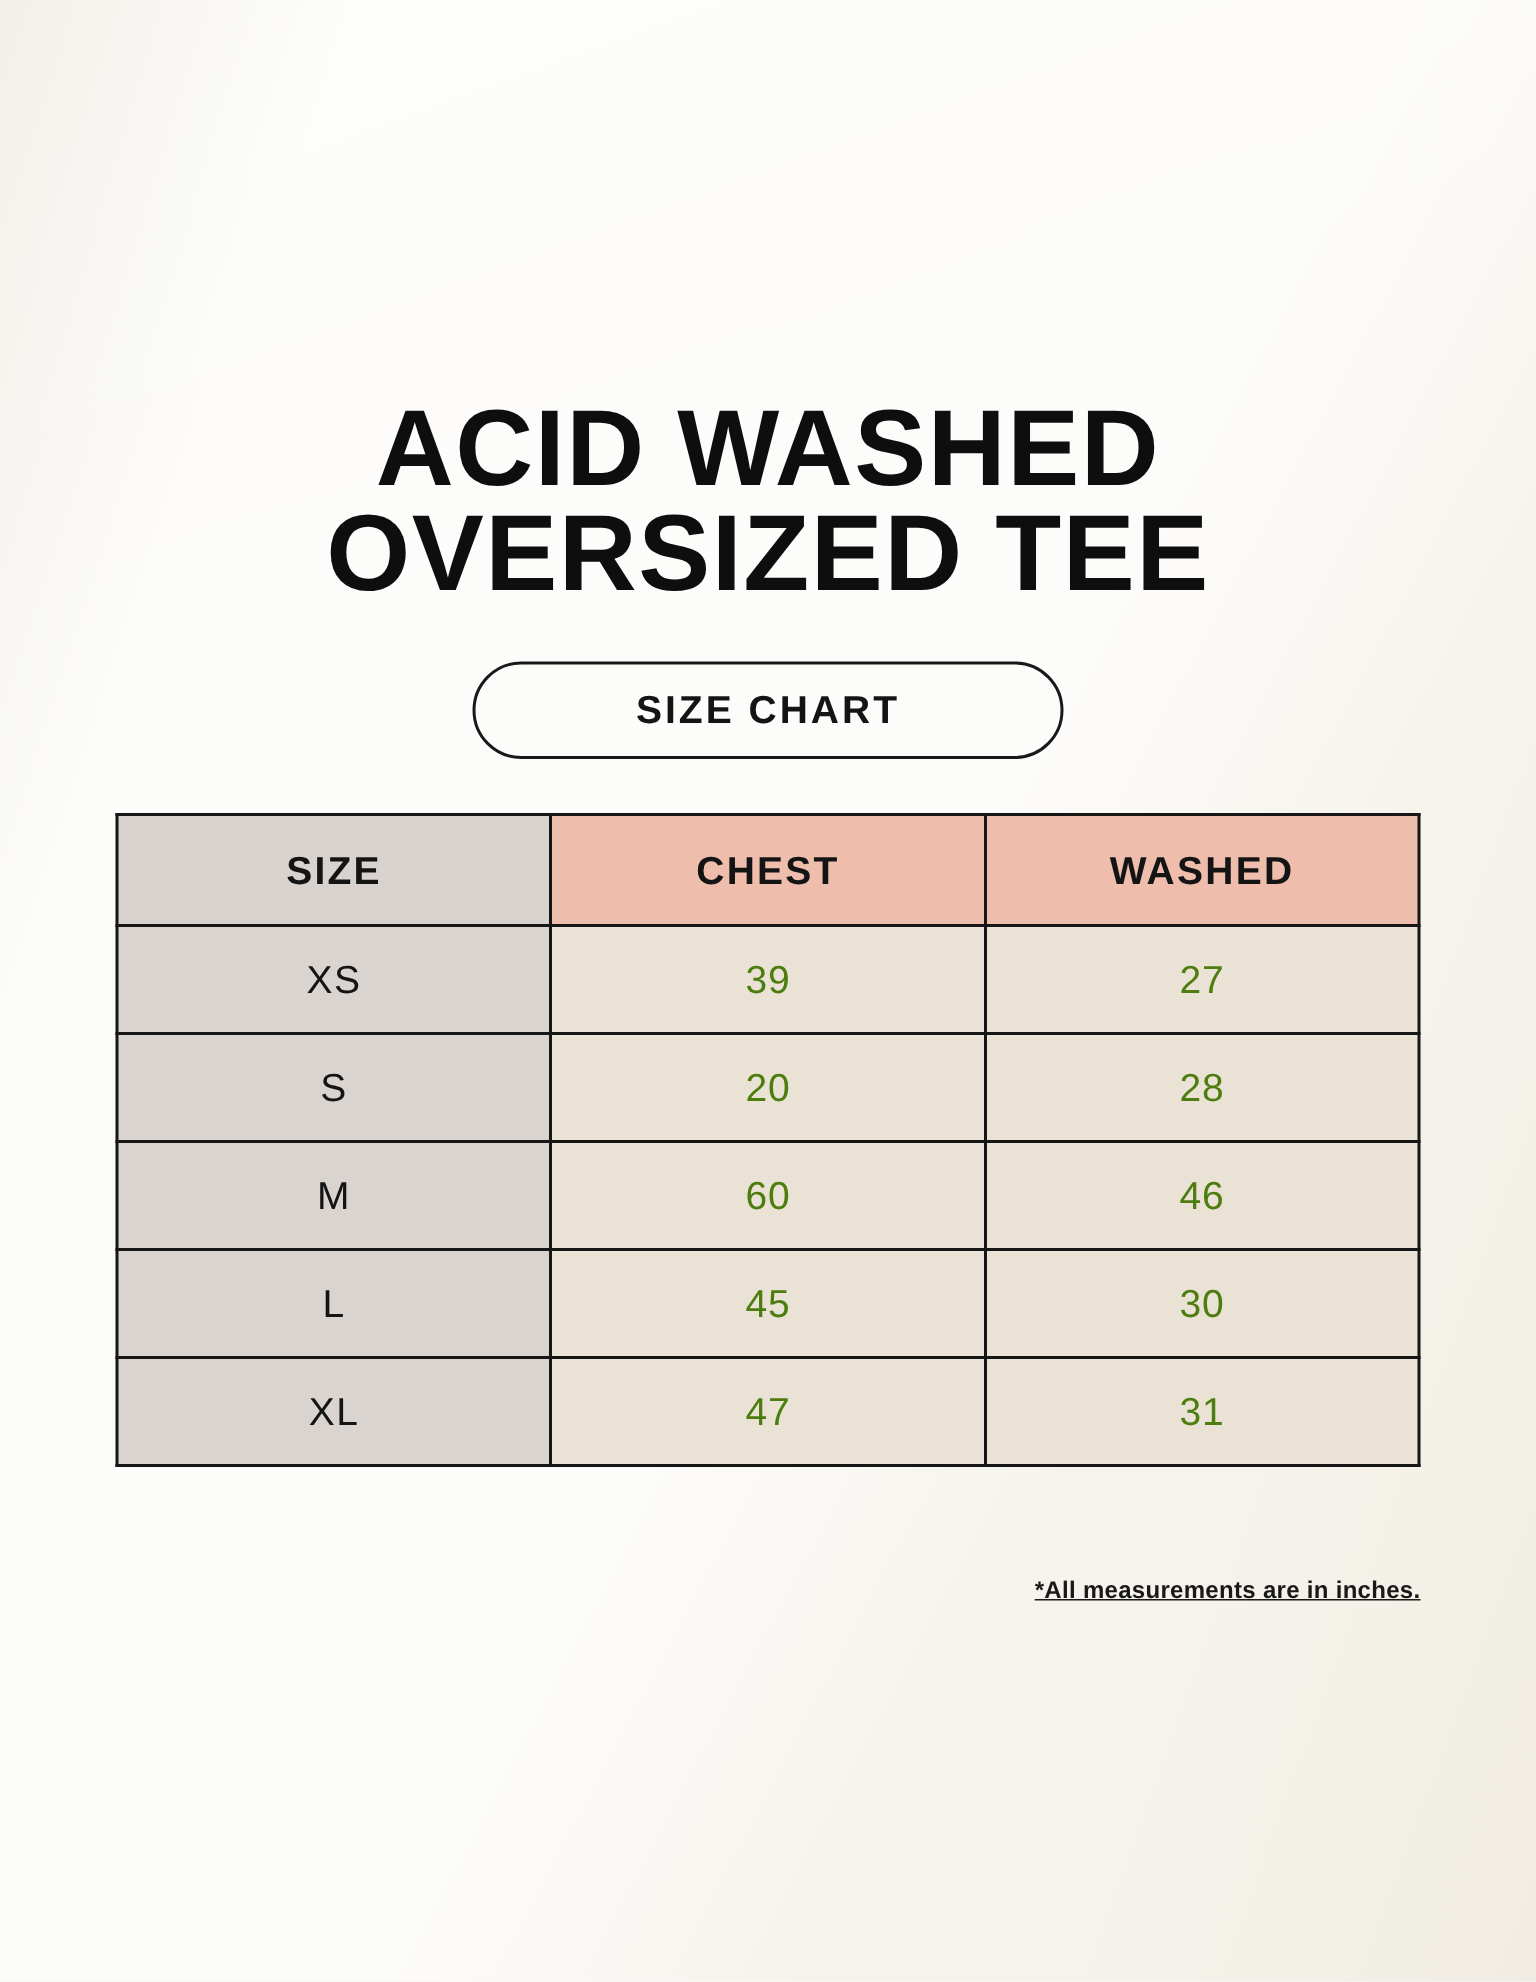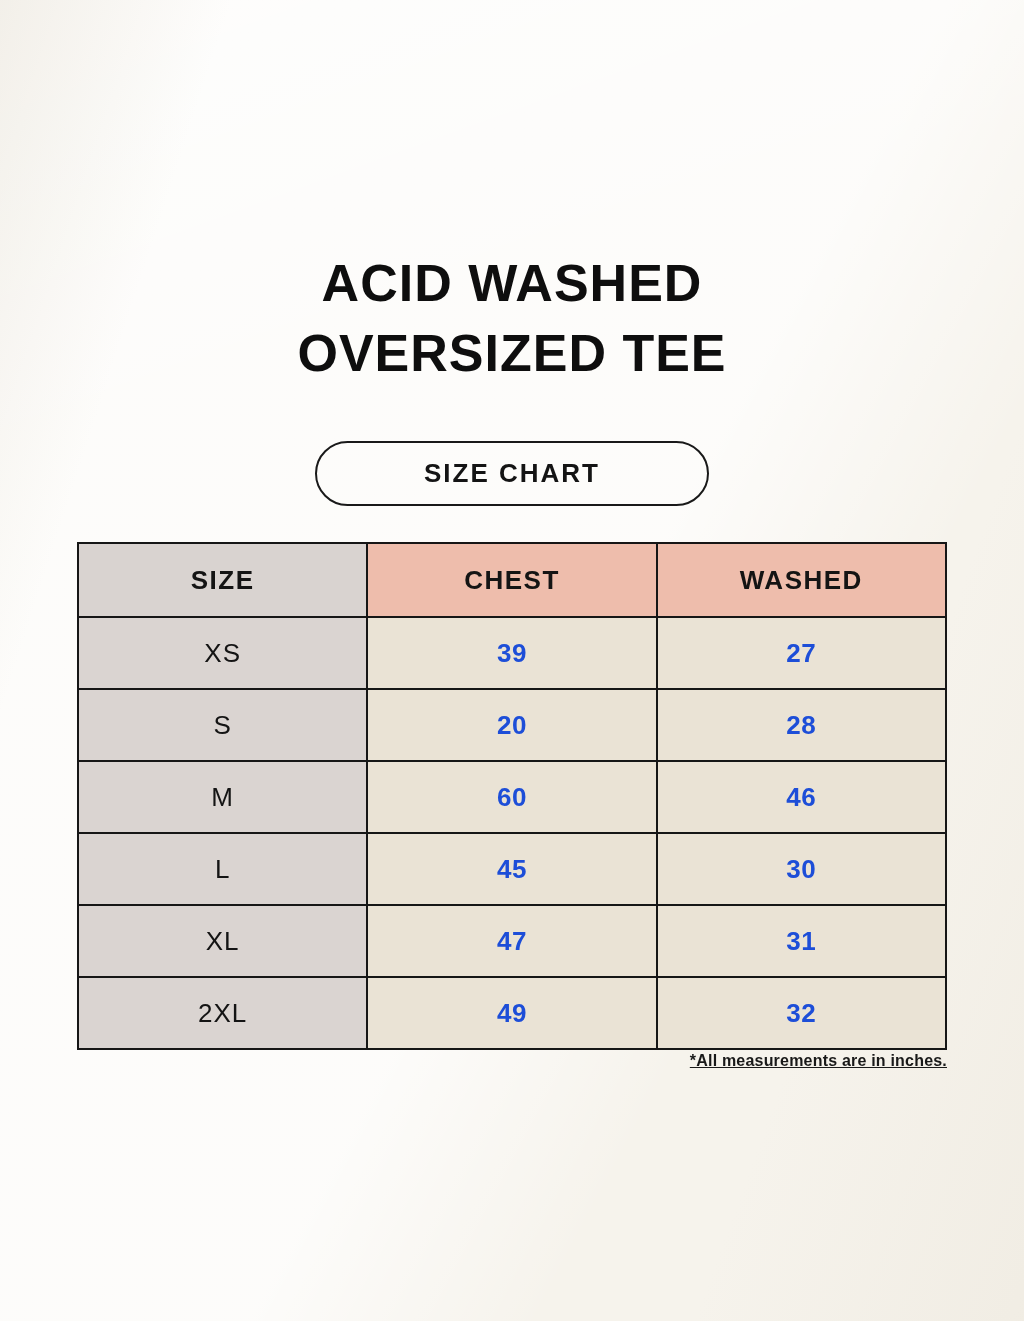--- a/index.html
+++ b/index.html
@@ -19,26 +19,26 @@
     background:
       linear-gradient(108deg, rgba(229,223,210,0.45) 0%, rgba(255,255,255,0) 16%),
       linear-gradient(118deg, rgba(255,255,255,0.75) 55%, rgba(255,255,255,0) 72%),
       linear-gradient(290deg, rgba(231,225,212,0.35) 0%, rgba(255,255,255,0) 22%),
       linear-gradient(160deg, rgba(255,255,255,0.5) 0%, rgba(255,255,255,0) 30%),
       #f6f3ec;
   }
 
   .title {
     position: absolute;
-    top: 248px;
+    top: 264px;
     left: 0;
     width: 100%;
     text-align: center;
     font-weight: 700;
-    font-size: 52px;
+    font-size: 72px;
     line-height: 70px;
     letter-spacing: 1px;
     color: #0e0e0e;
   }
 
   .badge {
     position: absolute;
     top: 441px;
     left: 50%;
     transform: translateX(-50%);
@@ -88,23 +88,23 @@
 
   .cell-size {
     background: #dad4d1;
     font-weight: 400;
     letter-spacing: 1px;
     color: #141414;
   }
 
   .cell-value {
     background: #eae3d5;
-    font-weight: 700;
+    font-weight: 400;
     letter-spacing: 0.5px;
-    color: #1d4ed8;
+    color: #4d7c0f;
   }
 
   .footnote {
     position: absolute;
     top: 1052px;
     right: 77px;
     font-size: 16px;
     font-weight: 700;
     letter-spacing: 0.2px;
     color: #191919;
@@ -153,23 +153,18 @@
         <tr>
           <td class="cell-size">L</td>
           <td class="cell-value">45</td>
           <td class="cell-value">30</td>
         </tr>
         <tr>
           <td class="cell-size">XL</td>
           <td class="cell-value">47</td>
           <td class="cell-value">31</td>
         </tr>
-        <tr>
-          <td class="cell-size">2XL</td>
-          <td class="cell-value">49</td>
-          <td class="cell-value">32</td>
-        </tr>
       </tbody>
   </table>
 
   <div class="footnote">*All measurements are in inches.</div>
 
 </div>
 
 </body></html>

